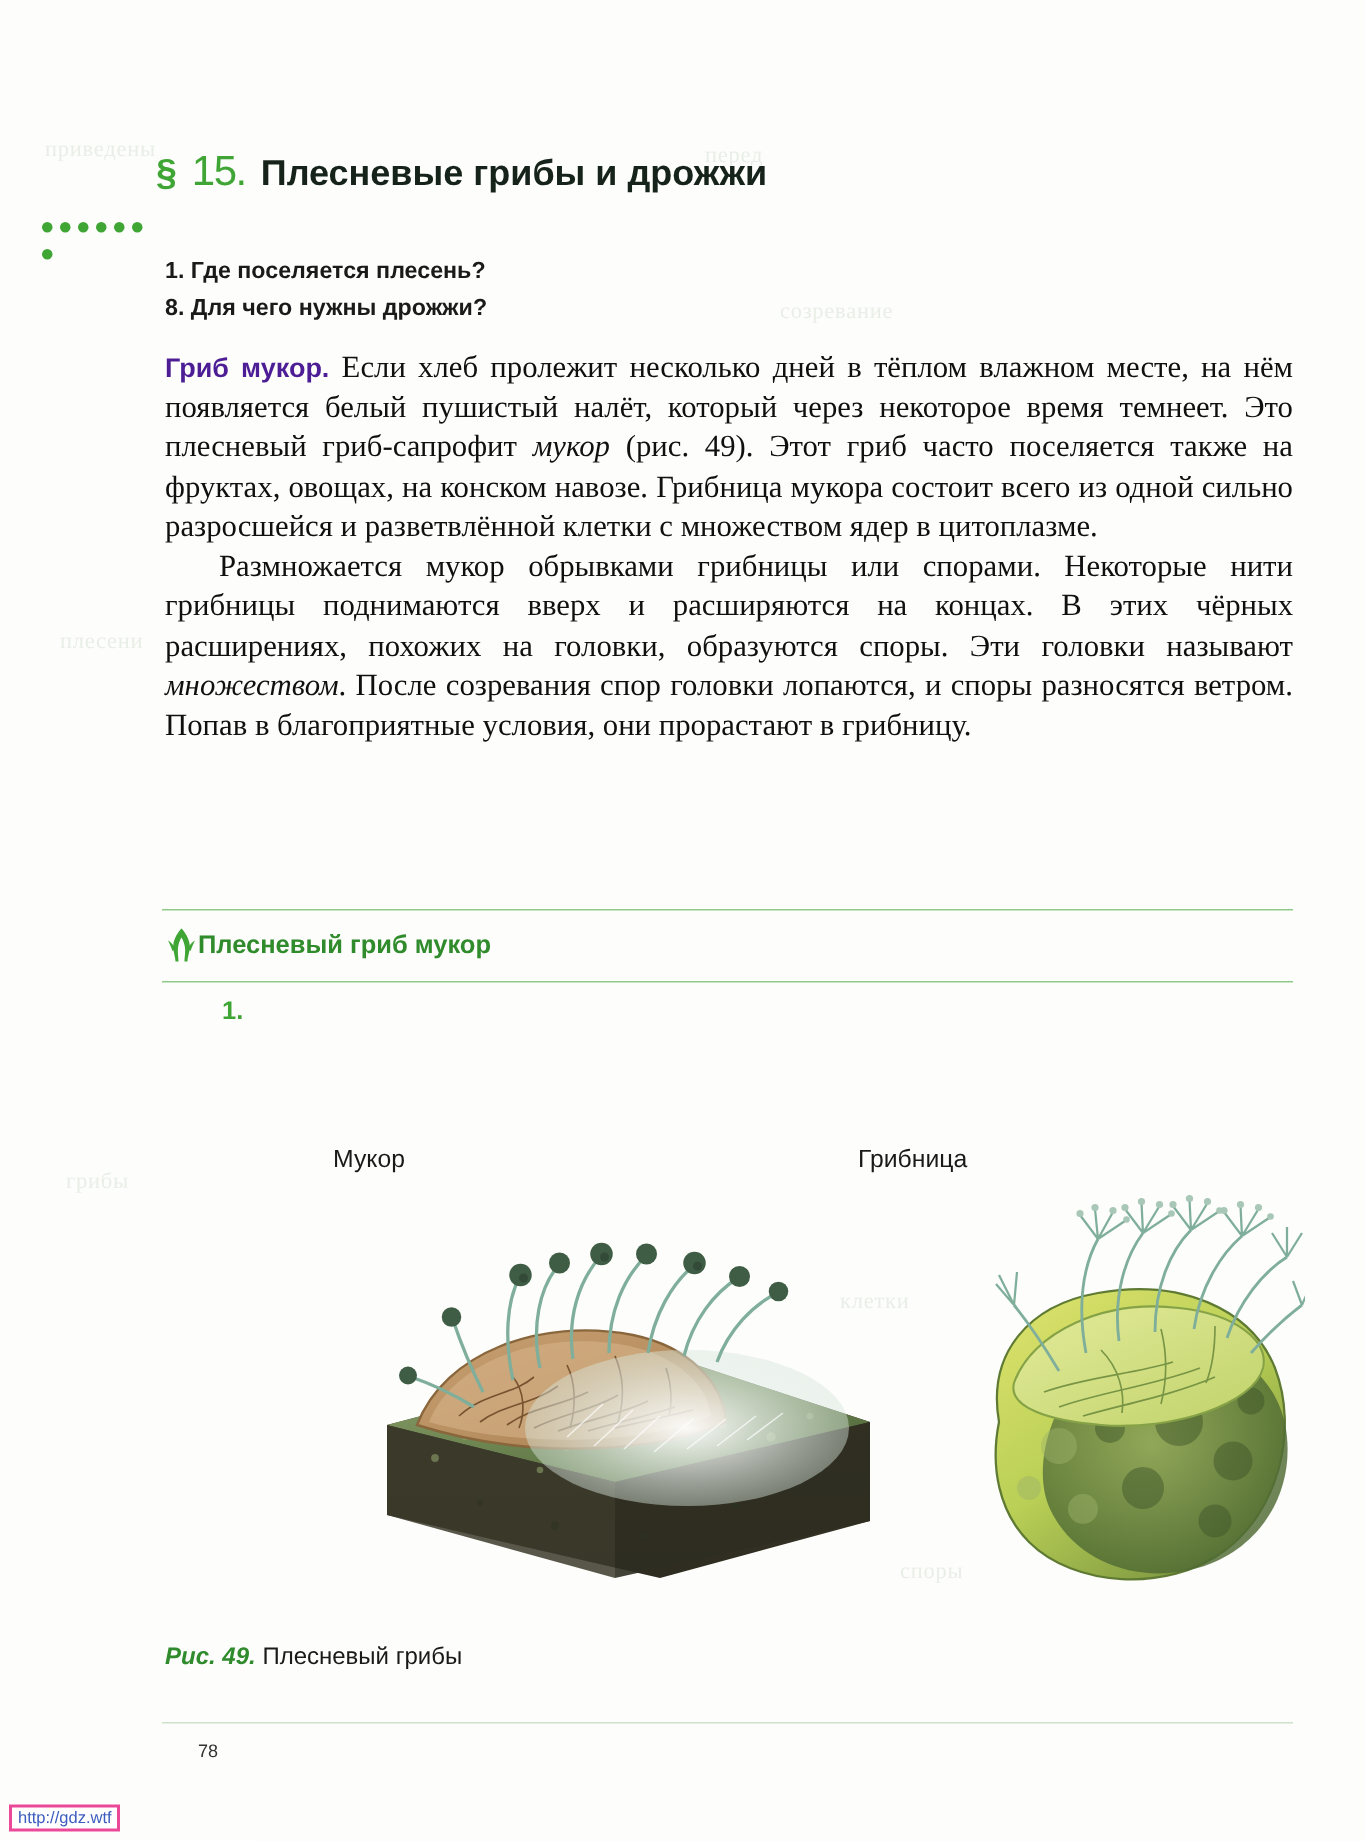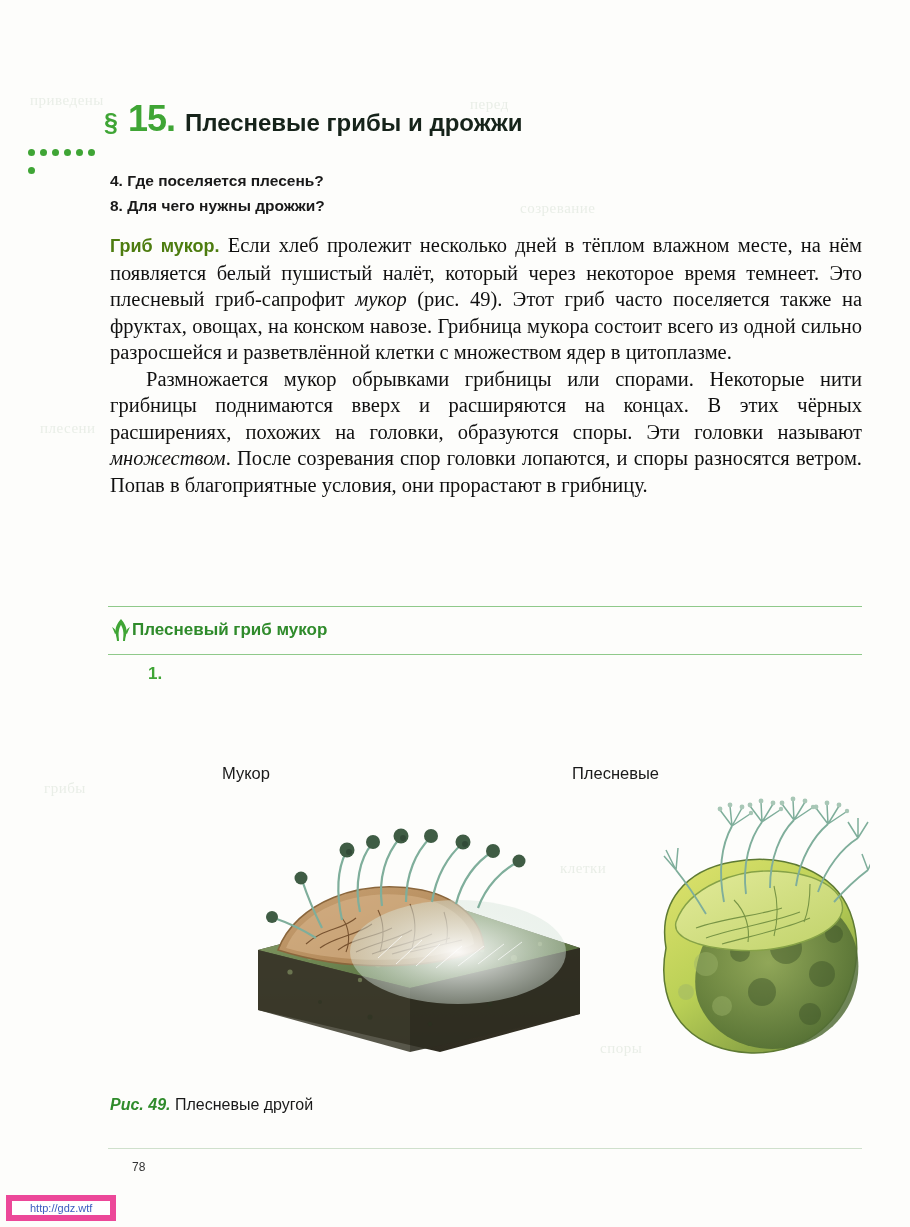--- a/index.html
+++ b/index.html
@@ -33,22 +33,22 @@
   }
 
   .watermark {
     position: absolute;
     left: 6px;
     bottom: 6px;
     background: #ffffff;
     color: #3b5bbf;
     font-family: "Liberation Sans", sans-serif;
     font-size: 11px;
-    padding: 1px 18px;
-    border: 6px solid #ec4899;
+    padding: 1px 4px;
+    border: 2px solid #ec4899;
   }
 
   
   .dots {
     position: absolute;
     left: 28px;
     top: 142px;
     width: 78px;
     height: 10px;
   }
@@ -71,22 +71,22 @@
   }
   .sec-sign {
     color: #3fa535;
     font-family: "Liberation Sans", sans-serif;
     font-weight: bold;
     font-size: 25px;
   }
   .sec-num {
     color: #3fa535;
     font-family: "Liberation Sans", sans-serif;
-    font-weight: bold;
-    font-size: 36px;
+    font-weight: normal;
+    font-size: 28px;
     letter-spacing: -1px;
   }
   .sec-title {
     color: #16231a;
     font-family: "Liberation Sans", sans-serif;
     font-weight: bold;
     font-size: 24px;
   }
 
   
@@ -109,21 +109,21 @@
     top: 232px;
     width: 752px;
     font-size: 20.5px;
     line-height: 26.5px;
     color: #101010;
     text-align: justify;
   }
   .body-text p { margin: 0 0 0 0; text-indent: 36px; }
   .body-text p.first { text-indent: 0; }
   .lead {
-    color: #4d7c0f;
+    color: #4c1d95;
     font-family: "Liberation Sans", sans-serif;
     font-weight: bold;
     font-size: 18px;
   }
   .ital { font-style: italic; }
 
   
   .rule {
     position: absolute;
     left: 108px;
@@ -235,21 +235,21 @@
     <span></span><span></span><span></span><span></span><span></span><span></span><span></span>
   </div>
 
   <div class="section-head">
     <span class="sec-sign">§</span>
     <span class="sec-num">15.</span>
     <span class="sec-title">Плесневые грибы и дрожжи</span>
   </div>
 
   <div class="questions">
-    <div>4. Где поселяется плесень?</div>
+    <div>1. Где поселяется плесень?</div>
     <div>8. Для чего нужны дрожжи?</div>
   </div>
 
   <div class="body-text">
     <p class="first">
       <span class="lead">Гриб мукор.</span><span> Если хлеб пролежит несколько дней в тёплом влажном месте, на нём появляется белый пушистый налёт, который через некоторое время темнеет. Это плесневый гриб-сапрофит </span><span class="ital">мукор</span><span> (рис. 49). Этот гриб часто поселяется также на фруктах, овощах, на конском навозе. Грибница мукора состоит всего из одной сильно разросшейся и разветвлённой клетки с множеством ядер в цитоплазме.</span>
     </p>
     <p>
       <span>Размножается мукор обрывками грибницы или спорами. Некоторые нити грибницы поднимаются вверх и расширяются на концах. В этих чёрных расширениях, похожих на головки, образуются споры. Эти головки называют </span><span class="ital">множеством</span><span>. После созревания спор головки лопаются, и споры разносятся ветром. Попав в благоприятные условия, они прорастают в грибницу.</span>
     </p>
@@ -264,21 +264,21 @@
       <path d="M20 9 C18 10 16 12 15.4 15 L17 16 C18 13 19 11 20 9 Z" fill="#3fa535"></path>
     </svg>
     <span class="lab-title">Плесневый гриб мукор</span>
   </div>
   <div class="rule rule-bot"></div>
 
   <div class="lab-num">1.</div>
 
   <div class="figure">
     <span class="fig-label label-mucor">Мукор</span>
-    <span class="fig-label label-penicillium">Плесневые</span>
+    <span class="fig-label label-penicillium">Грибница</span>
 
     <svg width="760" height="340" viewBox="0 0 760 340">
       <defs>
         <linearGradient id="soilTop" x1="0" y1="0" x2="1" y2="1">
           <stop offset="0%" stop-color="#8fa36f"></stop>
           <stop offset="45%" stop-color="#6d8551"></stop>
           <stop offset="100%" stop-color="#4d6338"></stop>
         </linearGradient>
         <linearGradient id="soilSide" x1="0" y1="0" x2="0" y2="1">
           <stop offset="0%" stop-color="#4a4534"></stop>
@@ -453,20 +453,20 @@
           <circle cx="703" cy="55" r="2.2"></circle>
         <circle cx="706" cy="55" r="2.4"></circle>
           <circle cx="717" cy="51" r="2.4"></circle>
         <circle cx="729" cy="53" r="2.4"></circle>
           <circle cx="737" cy="59" r="2.2"></circle>
       </g>
     </svg>
   </div>
 
   <div class="caption">
-    <b>Рис. 49.</b><span> Плесневые другой</span>
+    <b>Рис. 49.</b><span> Плесневый грибы</span>
   </div>
 
   <div class="folio-rule"></div>
   <div class="folio">78</div>
 
   <div class="watermark">http://gdz.wtf</div>
 </div>
 
 </body></html>

